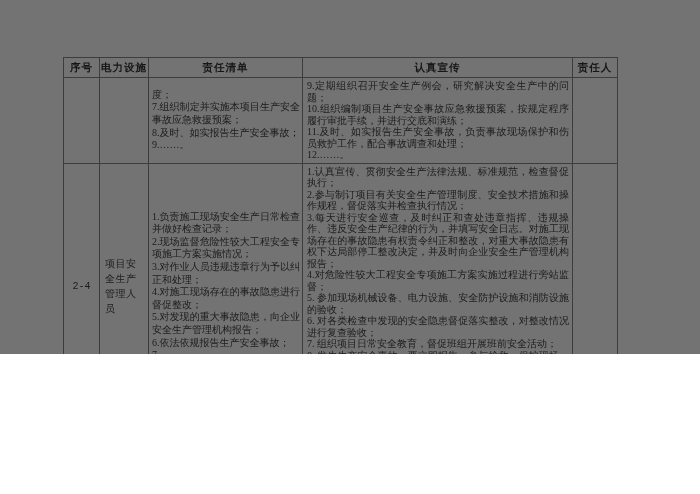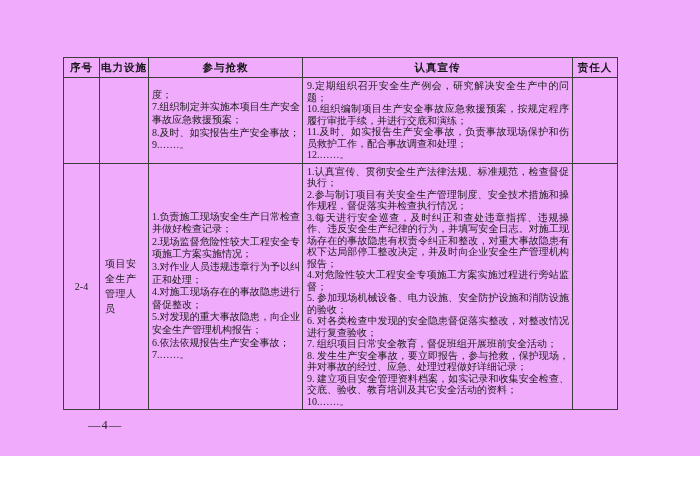--- a/index.html
+++ b/index.html
@@ -1,21 +1,21 @@
 <!DOCTYPE html>
 <html><head>
 <meta charset="utf-8">
 <style>
   * { margin: 0; padding: 0; box-sizing: border-box; }
   html, body { background: #ffffff; }
   .page {
     position: relative;
     width: 700px;
-    height: 456px;
-    background: #f0abfc;
+    height: 354px;
+    background: #737373;
     font-family: "Liberation Serif", "DejaVu Serif", serif;
     color: #1c1c1c;
     overflow: hidden;
   }
   table.duty-table {
     position: absolute;
     left: 63px;
     top: 57px;
     width: 554px;
     border-collapse: collapse;
@@ -34,20 +34,21 @@
     padding: 1px 0;
     color: #161616;
     letter-spacing: 1px;
   }
   tr.row-a { height: 77px; }
   tr.row-b { height: 243px; }
   td.c-seq {
     text-align: center;
     vertical-align: middle;
     font-size: 10px;
+    font-family: Liberation Mono, monospace;
   }
   td.c-pos {
     text-align: left;
     vertical-align: middle;
     font-size: 10px;
     line-height: 15px;
     padding: 0 2px 0 5px;
     letter-spacing: 0.5px;
   }
   td.c-resp {
@@ -91,21 +92,21 @@
       <col style="width:36px">
       <col style="width:49px">
       <col style="width:154px">
       <col style="width:270px">
       <col style="width:45px">
     </colgroup>
     <thead>
       <tr>
         <th>序号</th>
         <th>电力设施</th>
-        <th>参与抢救</th>
+        <th>责任清单</th>
         <th>认真宣传</th>
         <th>责任人</th>
       </tr>
     </thead>
     <tbody>
       <tr class="row-a">
         <td class="c-seq"></td>
         <td class="c-pos"></td>
         <td class="c-resp">度；
 7.组织制定并实施本项目生产安全事故应急救援预案；

